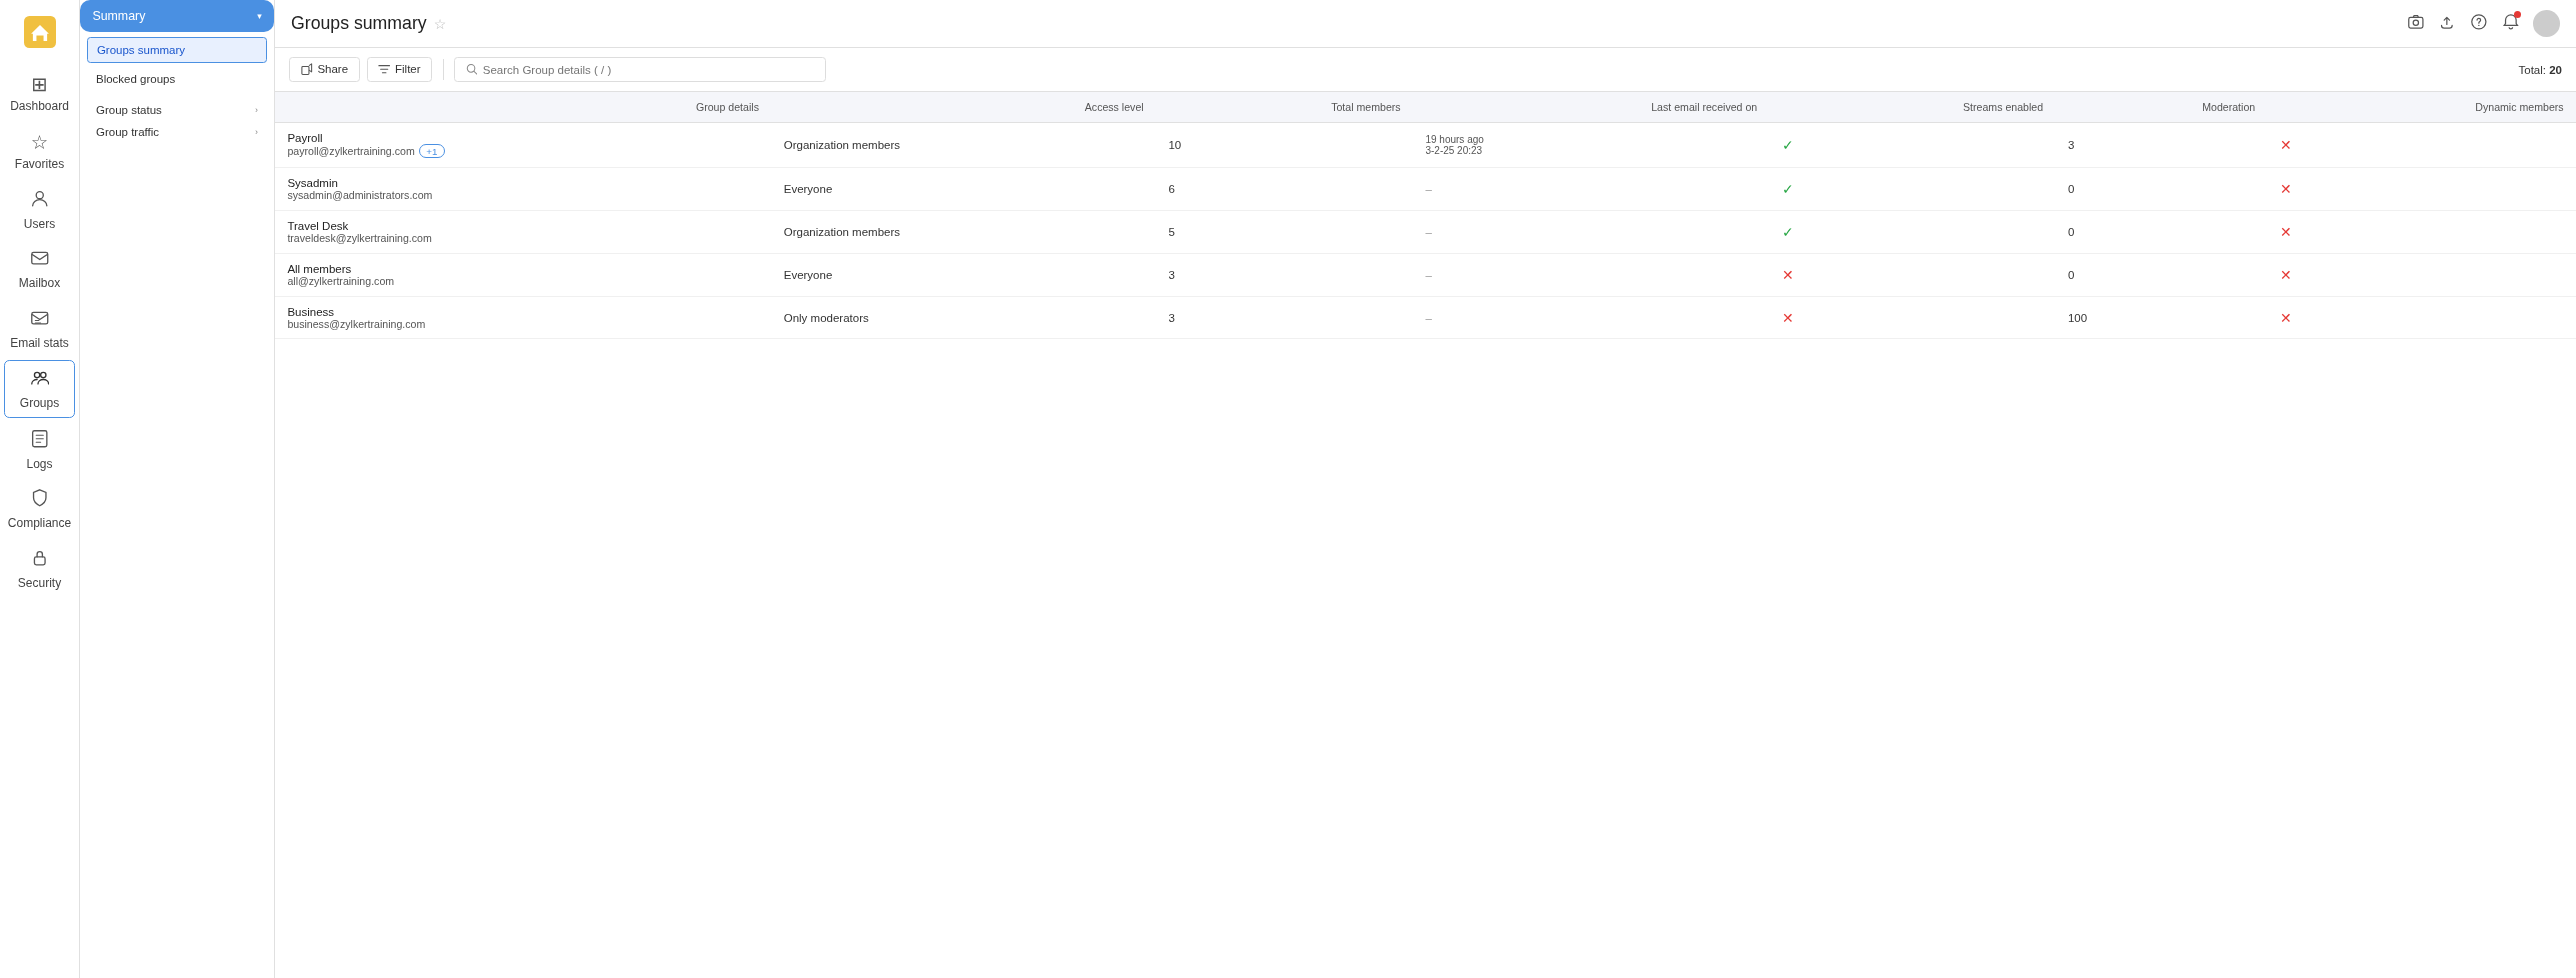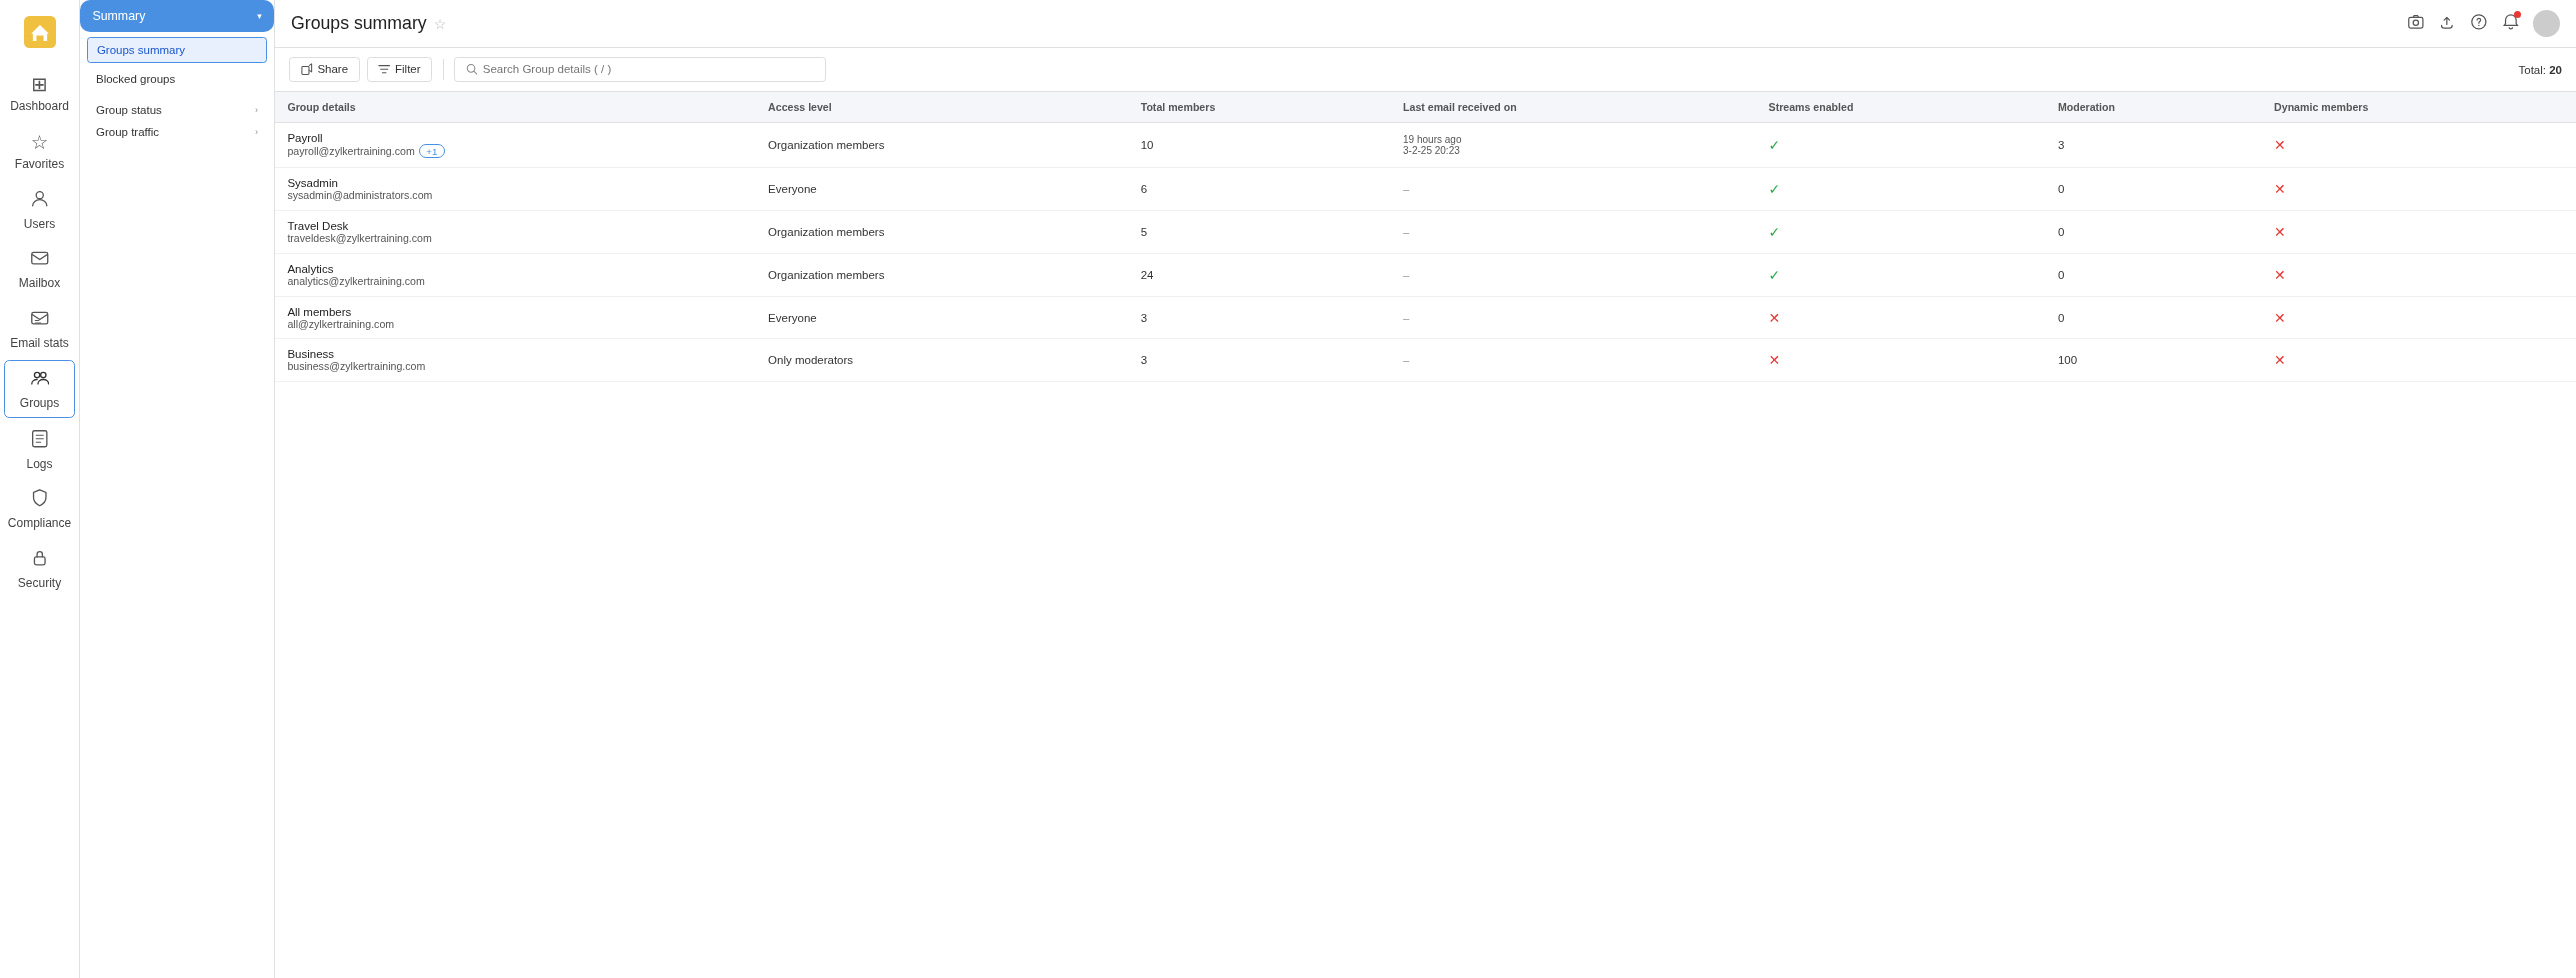--- a/index.html
+++ b/index.html
@@ -31,30 +31,30 @@
     .topbar-star { color: #bbb; font-size: 14px; cursor: pointer; }
     .topbar-right { margin-left: auto; display: flex; align-items: center; gap: 14px; }
     .topbar-icon { font-size: 16px; color: #555; cursor: pointer; position: relative; }
     .notification-dot { position: absolute; top: -1.8px; right: -1.8px; width: 7px; height: 7px; background: #e53935; border-radius: 50%; }
     .avatar { width: 26.6px; height: 26.6px; border-radius: 50%; background: #ccc; cursor: pointer; }
 
     
     .toolbar { height: 44px; background: #fff; border-bottom: 0.9px solid #e0e0e0; display: flex; align-items: center; padding: 0 14px; gap: 7px; flex-shrink: 0; }
     .toolbar-btn { display: flex; align-items: center; gap: 4.4px; padding: 5.3px 10.6px; border: 0.9px solid #ddd; border-radius: 3.5px; background: #fff; cursor: pointer; font-size: 11.5px; color: #333; }
     .divider-v { width: 0.9px; height: 21px; background: #ddd; margin: 0 3.5px; }
-    .search-box { display: flex; align-items: flex-start; gap: 5.3px; padding: 5.3px 10.6px; border: 0.9px solid #ddd; border-radius: 3.5px; background: #fff; flex: 1; max-width: 372px; }
+    .search-box { display: flex; align-items: flex-end; gap: 5.3px; padding: 5.3px 10.6px; border: 0.9px solid #ddd; border-radius: 3.5px; background: #fff; flex: 1; max-width: 372px; }
     .search-box input { border: none; outline: none; font-size: 11.5px; color: #333; width: 100%; background: transparent; }
     .total-text { margin-left: auto; font-size: 11.5px; color: #333; }
     .total-text strong { font-weight: 600; }
 
     
     .table-container { flex: 1; overflow: auto; background: #fff; }
     table { width: 100%; border-collapse: collapse; }
     thead tr { background: #f5f6fa; }
-    th { padding: 8.9px 12.4px; text-align: left; font-size: 10.6px; font-weight: 700; color: #555; border-bottom: 0.9px solid #e0e0e0; white-space: nowrap; }
+    th { padding: 8.9px 12.4px; text-align: right; font-size: 10.6px; font-weight: 400; color: #555; border-bottom: 0.9px solid #e0e0e0; white-space: nowrap; }
     td { padding: 8.9px 12.4px; border-bottom: 0.9px solid #f0f0f0; font-size: 11.5px; color: #333; vertical-align: middle; }
     .group-name { font-weight: 500; color: #222; }
     .group-email { color: #555; font-size: 10.6px; }
     .badge { display: inline-block; padding: 0.9px 6.2px; border-radius: 8.9px; border: 0.9px solid #4a90e2; color: #4a90e2; font-size: 9.8px; margin-left: 4.4px; cursor: pointer; }
     .check { color: #28a745; font-size: 14px; }
     .cross { color: #e53935; font-size: 14px; }
     .dash { color: #999; }
     .email-time { font-size: 10px; color: #555; }
 
     
@@ -281,32 +281,20 @@
             </td>
             <td>Organization members</td>
             <td>5</td>
             <td><span class="dash">–</span></td>
             <td><span class="check">✓</span></td>
             <td>0</td>
             <td><span class="cross">✕</span></td>
           </tr>
           <tr>
             <td>
-              <div class="group-name">Analytics</div>
-              <div class="group-email">analytics@zylkertraining.com</div>
-            </td>
-            <td>Organization members</td>
-            <td>24</td>
-            <td><span class="dash">–</span></td>
-            <td><span class="check">✓</span></td>
-            <td>0</td>
-            <td><span class="cross">✕</span></td>
-          </tr>
-          <tr>
-            <td>
               <div class="group-name">All members</div>
               <div class="group-email">all@zylkertraining.com</div>
             </td>
             <td>Everyone</td>
             <td>3</td>
             <td><span class="dash">–</span></td>
             <td><span class="cross">✕</span></td>
             <td>0</td>
             <td><span class="cross">✕</span></td>
           </tr>

